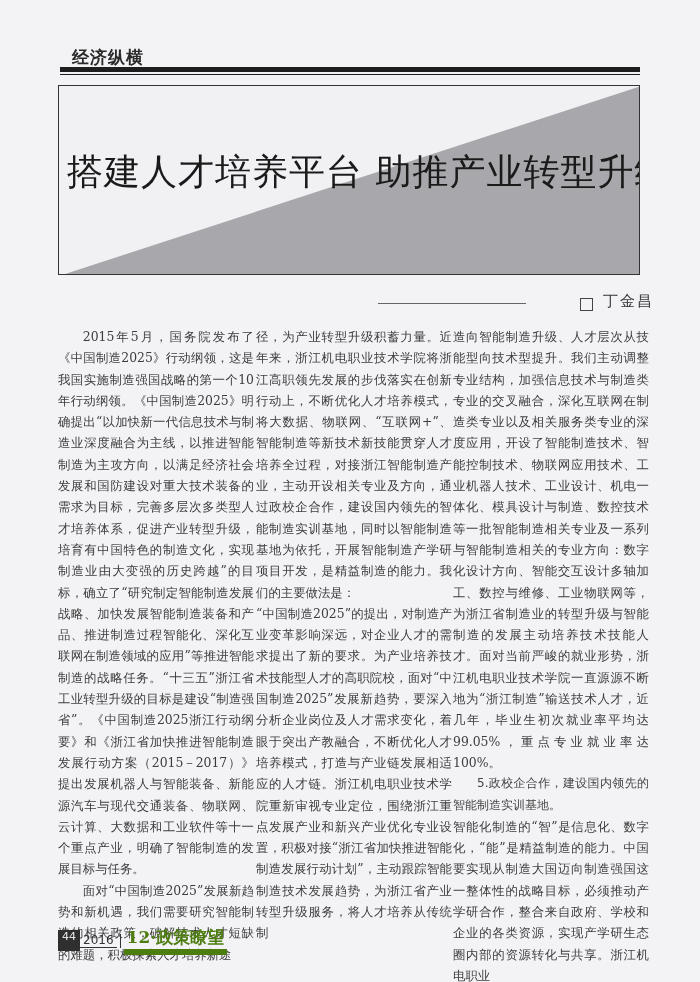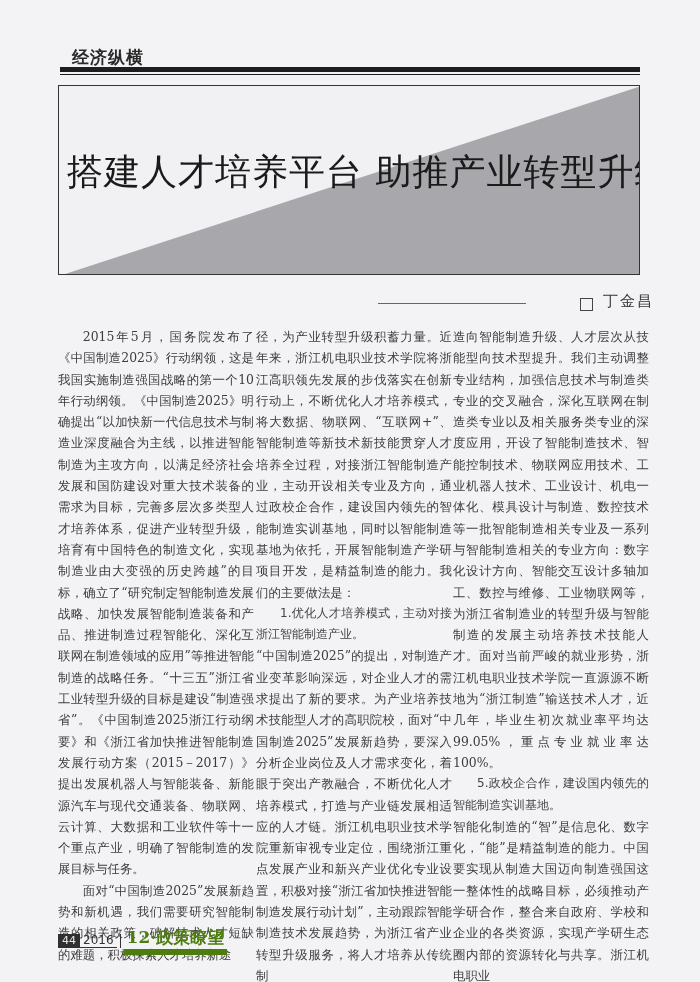--- a/index.html
+++ b/index.html
@@ -36,21 +36,21 @@
     position: absolute; top: 326px; width: 196px;
     font-size: 12.4px; line-height: 21.3px; text-align: justify; color: #3c3c3c;
   }
   .col p { margin: 0; text-indent: 2em; }
   .col p.cont { text-indent: 0; }
   .col p.sub { font-family: "DejaVu Sans", sans-serif; font-size: 12px; color: #444; }
   .col1 { left: 58px; }
   .col2 { left: 256px; }
   .col3 { left: 453px; top: 326px; }
   .footer { position: absolute; left: 58px; top: 926px; display: flex; align-items: center; }
-  .footer .pg { background: #2f2f2f; color: #e6e6e6; font-family: "DejaVu Sans", sans-serif; font-size: 11px; padding: 0 4px; height: 14px; line-height: 14px; }
+  .footer .pg { background: #2f2f2f; color: #e6e6e6; font-family: "DejaVu Sans", sans-serif; font-size: 11px; padding: 0 4px; height: 21px; line-height: 14px; }
   .footer .yr { font-family: "DejaVu Sans", sans-serif; font-size: 12px; color: #333; padding: 0 3px; border-bottom: 1px solid #333; }
   .footer .sep { width: 1px; height: 14px; background: #333; margin: 0 3px; }
   .footer .mag { font-size: 17px; color: #4d7c0f; border-bottom: 6px solid #4d7c0f; padding: 0 3px; font-weight: bold; }
 </style>
 </head>
 <body>
 
 <div class="section-label">经济纵横</div>
 <div class="rule-thick"></div>
 <div class="rule-thin"></div>
@@ -68,21 +68,20 @@
   <span class="name">丁金昌</span>
 </div>
 
 <div class="col col1">
   <p>2015年5月，国务院发布了《中国制造2025》行动纲领，这是我国实施制造强国战略的第一个10年行动纲领。《中国制造2025》明确提出“以加快新一代信息技术与制造业深度融合为主线，以推进智能制造为主攻方向，以满足经济社会发展和国防建设对重大技术装备的需求为目标，完善多层次多类型人才培养体系，促进产业转型升级，培育有中国特色的制造文化，实现制造业由大变强的历史跨越”的目标，确立了“研究制定智能制造发展战略、加快发展智能制造装备和产品、推进制造过程智能化、深化互联网在制造领域的应用”等推进智能制造的战略任务。“十三五”浙江省工业转型升级的目标是建设“制造强省”。《中国制造2025浙江行动纲要》和《浙江省加快推进智能制造发展行动方案（2015－2017）》提出发展机器人与智能装备、新能源汽车与现代交通装备、物联网、云计算、大数据和工业软件等十一个重点产业，明确了智能制造的发展目标与任务。</p>
   <p>面对“中国制造2025”发展新趋势和新机遇，我们需要研究智能制造的相关政策，破解技术人才短缺的难题，积极探索人才培养新途</p>
 </div>
 
 <div class="col col2">
   <p class="cont">径，为产业转型升级积蓄力量。近年来，浙江机电职业技术学院将浙江高职领先发展的步伐落实在创新行动上，不断优化人才培养模式，将大数据、物联网、“互联网+”、智能制造等新技术新技能贯穿人才培养全过程，对接浙江智能制造产业，主动开设相关专业及方向，通过政校企合作，建设国内领先的智能制造实训基地，同时以智能制造基地为依托，开展智能制造产学研项目开发，是精益制造的能力。我们的主要做法是：</p>
-  <p class="sub">1.优化人才培养模式，主动对接浙江智能制造产业。</p>
   <p class="cont">“中国制造2025”的提出，对制造产业变革影响深远，对企业人才的需求提出了新的要求。为产业培养技术技能型人才的高职院校，面对“中国制造2025”发展新趋势，要深入分析企业岗位及人才需求变化，着眼于突出产教融合，不断优化人才培养模式，打造与产业链发展相适应的人才链。浙江机电职业技术学院重新审视专业定位，围绕浙江重点发展产业和新兴产业优化专业设置，积极对接“浙江省加快推进智能制造发展行动计划”，主动跟踪智能制造技术发展趋势，为浙江省产业转型升级服务，将人才培养从传统制</p>
 </div>
 
 <div class="col col3">
   <p class="cont">造向智能制造升级、人才层次从技能型向技术型提升。我们主动调整专业结构，加强信息技术与制造类专业的交叉融合，深化互联网在制造类专业以及相关服务类专业的深度应用，开设了智能制造技术、智能控制技术、物联网应用技术、工业机器人技术、工业设计、机电一体化、模具设计与制造、数控技术等一批智能制造相关专业及一系列与智能制造相关的专业方向：数字化设计方向、智能交互设计多轴加工、数控与维修、工业物联网等，为浙江省制造业的转型升级与智能制造的发展主动培养技术技能人才。面对当前严峻的就业形势，浙江机电职业技术学院一直源源不断地为“浙江制造”输送技术人才，近几年，毕业生初次就业率平均达99.05%，重点专业就业率达100%。</p>
   <p class="sub">5.政校企合作，建设国内领先的智能制造实训基地。</p>
   <p class="cont">智能化制造的“智”是信息化、数字化，“能”是精益制造的能力。中国要实现从制造大国迈向制造强国这一整体性的战略目标，必须推动产学研合作，整合来自政府、学校和企业的各类资源，实现产学研生态圈内部的资源转化与共享。浙江机电职业</p>
 </div>
 
 <div class="footer">

